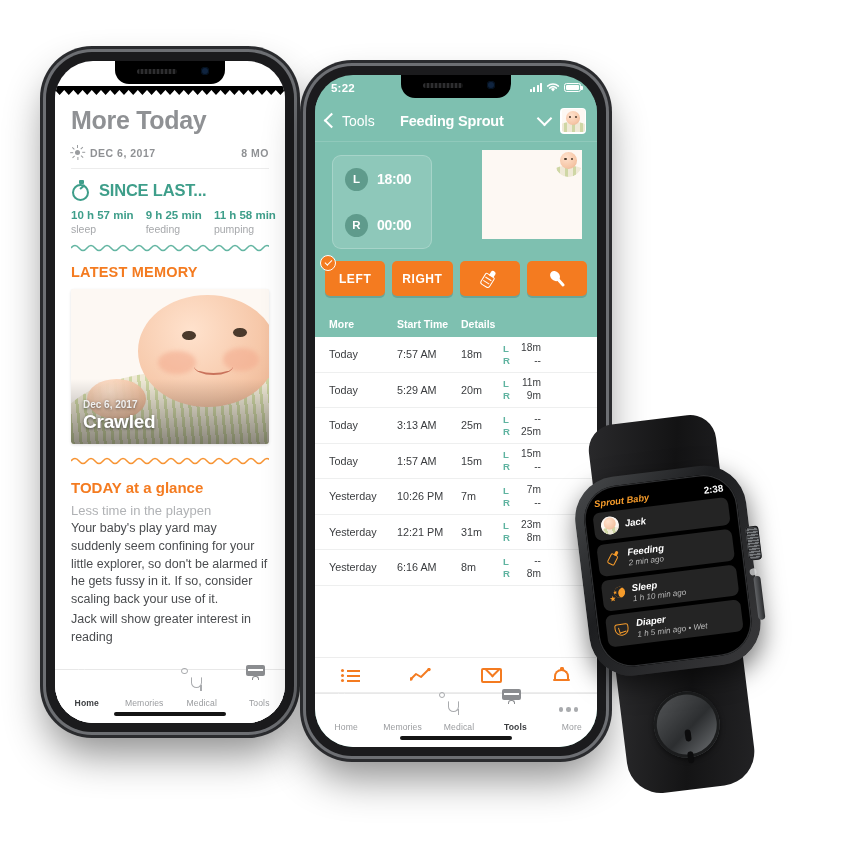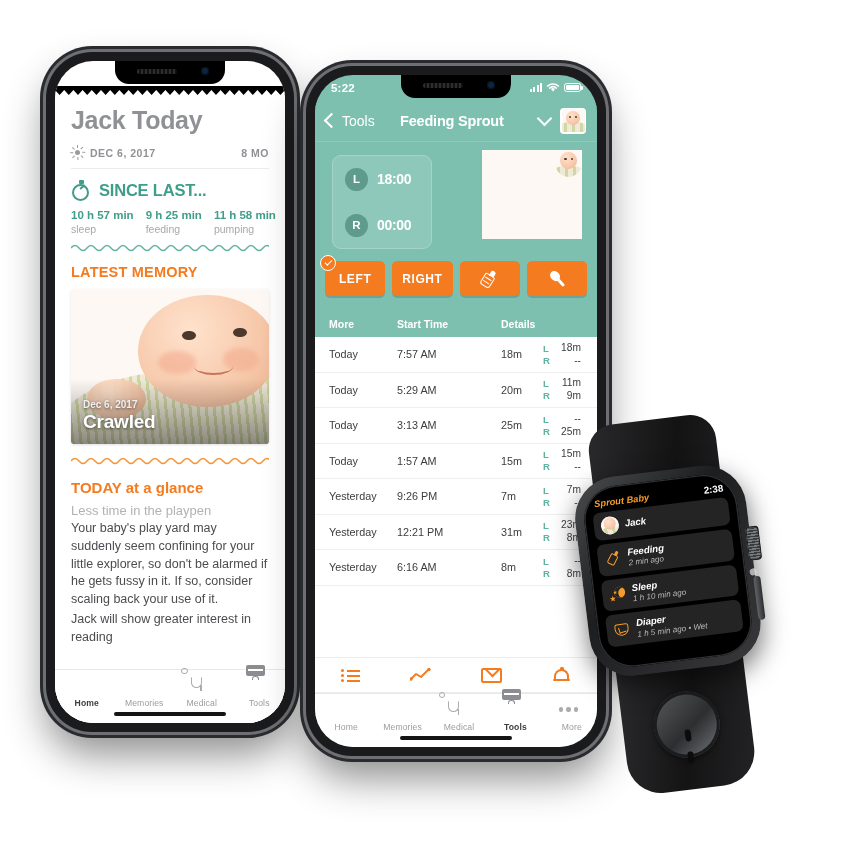--- a/index.html
+++ b/index.html
@@ -148,21 +148,21 @@
   .spoon .bw{position:absolute;left:6px;top:0;width:9px;height:11px;background:#fff;border-radius:50%;}
   .spoon .hdl{position:absolute;left:9.4px;top:9px;width:2.4px;height:10px;background:#fff;border-radius:2px;}
 
   .cp-thead{position:absolute;top:236px;left:0;right:0;height:26px;background:#7ec0b0;z-index:12;
     display:flex;align-items:center;color:#fff;font-size:10.5px;font-weight:bold;padding:0 14px;box-sizing:border-box;}
   .cp-list{position:absolute;top:262px;left:0;right:0;bottom:88px;background:#fff;z-index:11;overflow:hidden;}
   .trow{display:flex;align-items:center;height:35.5px;border-bottom:1px solid #eeefef;
     padding:0 14px;box-sizing:border-box;font-size:10.8px;color:#3a3c3f;}
   .c-date{width:68px;flex:0 0 auto;}
   .c-time{width:64px;flex:0 0 auto;}
-  .c-dur{width:42px;flex:0 0 auto;margin-left:40px;}
+  .c-dur{width:42px;flex:0 0 auto;}
   .c-det{flex:1;display:flex;align-items:center;gap:5px;}
   .lrlbl{display:flex;flex-direction:column;gap:1px;color:#5fb3a0;font-size:9.6px;font-weight:bold;line-height:1.16;}
   .lrnum{display:flex;flex-direction:column;gap:1px;font-size:10.2px;line-height:1.16;color:#3a3c3f;text-align:right;min-width:26px;}
 
   .cp-icobar{position:absolute;left:0;right:0;bottom:54px;height:34px;background:#fff;z-index:22;
     border-top:1px solid #ededed;border-bottom:1px solid #ededed;display:flex;align-items:center;}
   .cpi{flex:1;display:flex;align-items:center;justify-content:center;}
   .ic-list{width:19px;height:14px;position:relative;}
   .ic-list b{position:absolute;left:0;width:3px;height:3px;border-radius:50%;background:#f47b20;}
   .ic-list s{position:absolute;left:6px;width:13px;height:2px;background:#f47b20;text-decoration:none;}
@@ -242,21 +242,21 @@
         <div class="cam"></div>
       </div>
       <div class="statusbar">
         <div class="clock">5:22</div>
         <div class="sb-right"></div>
       </div>
       <div class="torn"></div>
 
       <div class="lp-body">
         <div class="lp-pad">
-          <div class="lp-title">Jack Today</div>
+          <div class="lp-title">More Today</div>
 
           <div class="lp-daterow">
             <div class="lp-date">
               <span class="sun">
                 <i style="transform:rotate(0deg)"></i>
                   <i style="transform:rotate(45deg)"></i>
                 <i style="transform:rotate(90deg)"></i>
                   <i style="transform:rotate(135deg)"></i>
                 <i style="transform:rotate(180deg)"></i>
                   <i style="transform:rotate(225deg)"></i>
@@ -521,21 +521,21 @@
               <b>R</b>
             </span>
             <span class="lrnum">
               <b style="font-weight:normal">15m</b>
               <b style="font-weight:normal">--</b>
             </span>
           </span>
         </div>
         <div class="trow">
           <span class="c-date">Yesterday</span>
-          <span class="c-time">9:26 PM</span>
+          <span class="c-time">10:26 PM</span>
           <span class="c-dur">7m</span>
           <span class="c-det">
             <span class="lrlbl">
               <b>L</b>
               <b>R</b>
             </span>
             <span class="lrnum">
               <b style="font-weight:normal">7m</b>
               <b style="font-weight:normal">--</b>
             </span>

